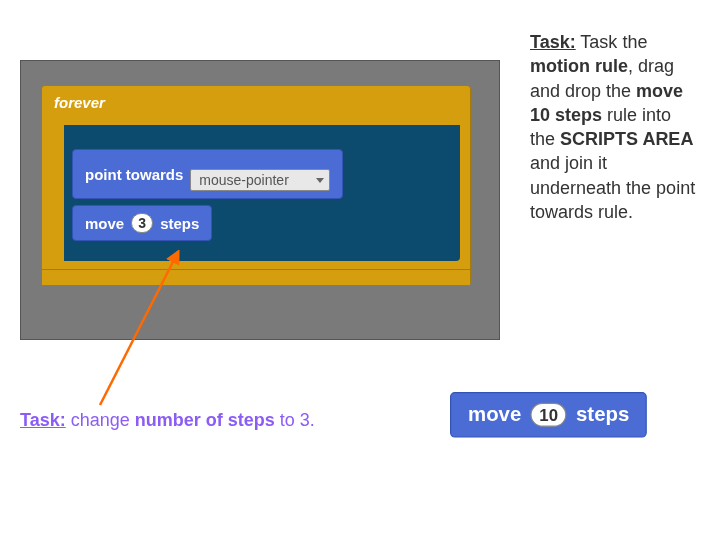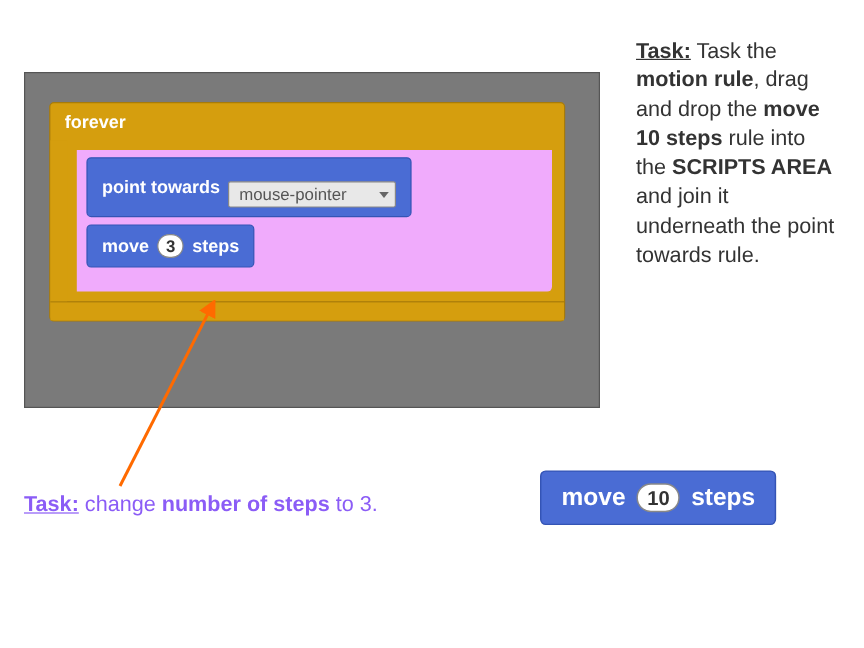--- a/index.html
+++ b/index.html
@@ -65,42 +65,43 @@
     border-radius: 4px;
     color: #fff;
     font-weight: bold;
     font-size: 15px;
     display: inline-block;
     min-width: 430px;
     margin-top: -1px;
   }
   .c-top {
     padding: 8px 12px 6px 12px;
+    font-style: italic;
   }
   .c-body {
     background: transparent;
     padding: 8px 10px 8px 22px;
     min-height: 95px;
     position: relative;
   }
   .c-body::before {
     content: '';
     position: absolute;
     left: 0; top: 0; bottom: 0;
     width: 14px;
     background: #d59e0e;
   }
   .c-bottom {
     height: 16px;
     background: #d59e0e;
     border-top: 1px solid #a77b0a;
   }
   .c-body-inner {
-    background: #f0abfc;
-    padding: 6px 8px 14px 8px;
+    background: #0c4a6e;
+    padding: 24px 8px 14px 8px;
     border-radius: 0 0 4px 0;
   }
   .motion-block {
     background: #4a6cd4;
     border: 1px solid #3454b5;
     border-radius: 4px;
     color: #fff;
     font-weight: bold;
     font-size: 15px;
     padding: 7px 12px;

